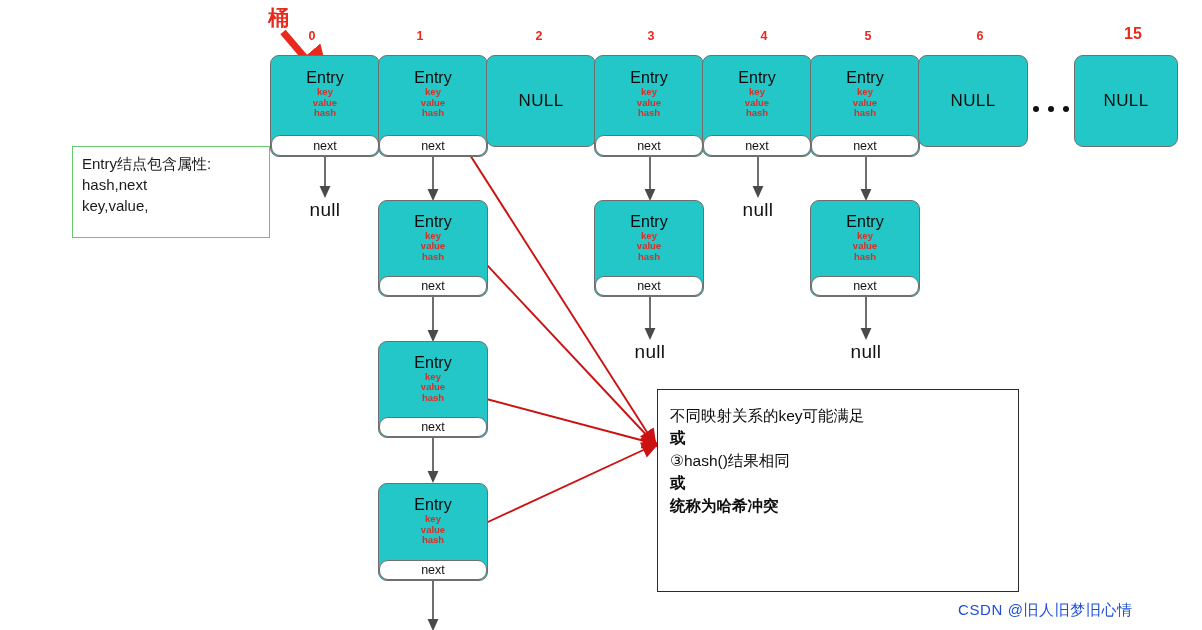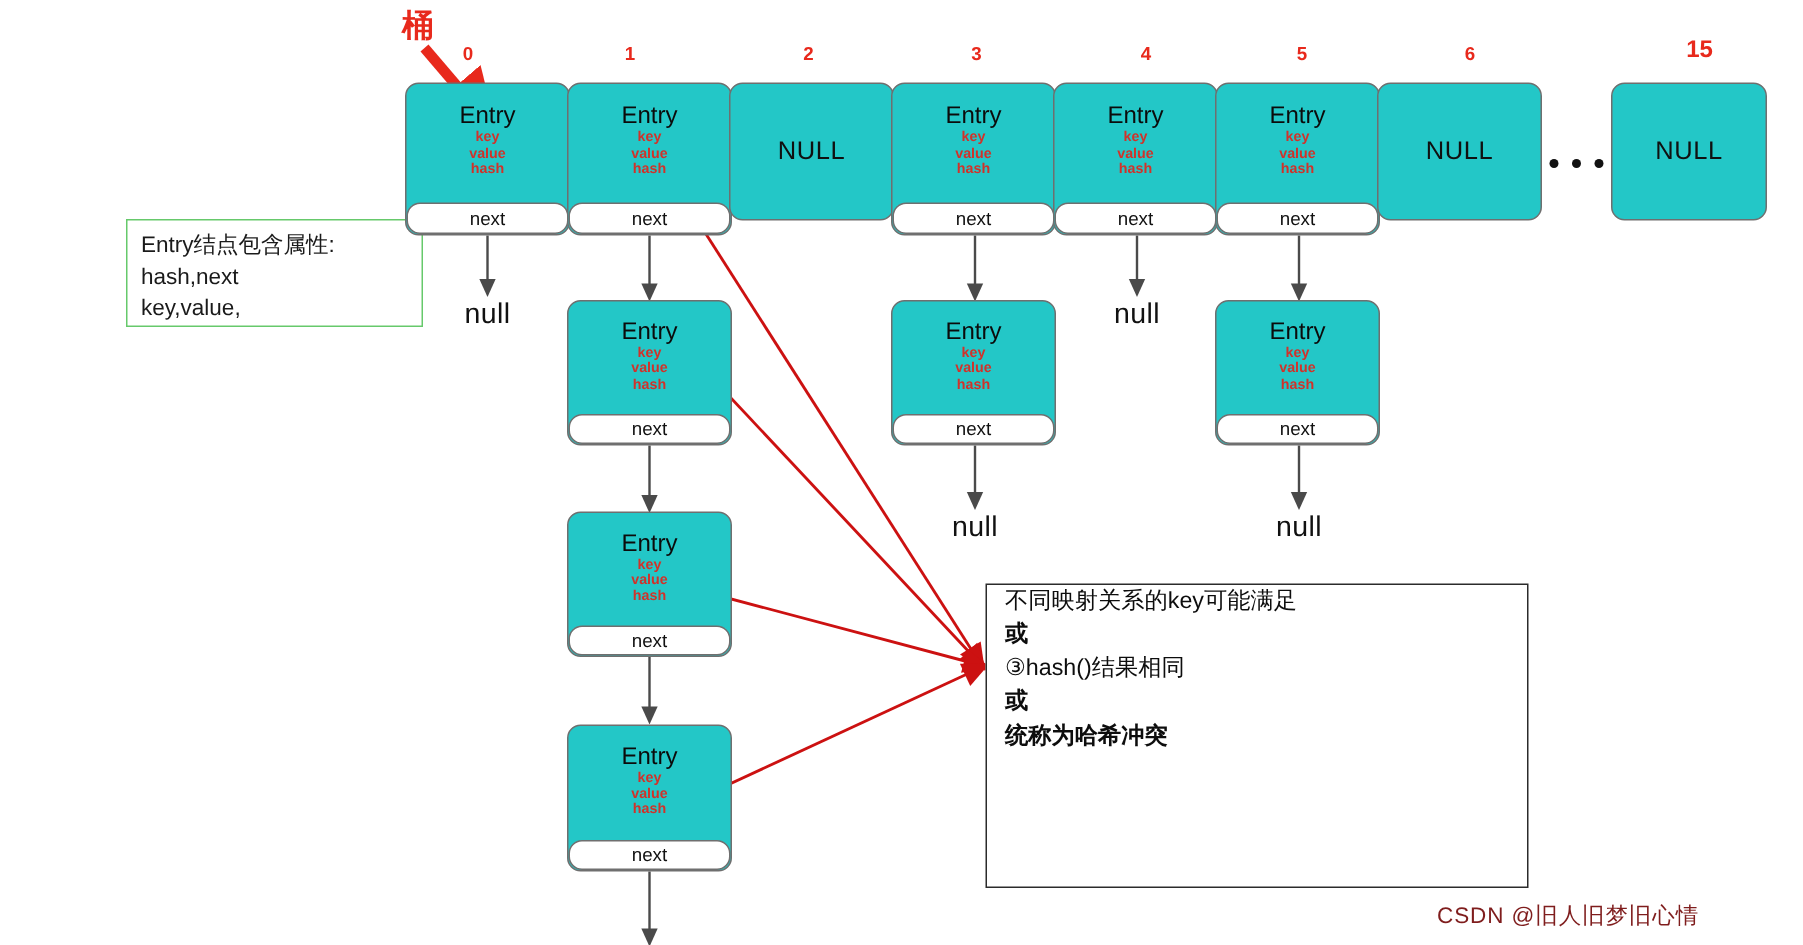--- a/index.html
+++ b/index.html
@@ -78,27 +78,27 @@
     letter-spacing:.3px;
   }
 
   
   .dots{position:absolute;display:flex;gap:9px;align-items:center;}
   .dots i{width:6px;height:6px;border-radius:50%;background:#111;display:block;}
 
   
   .explain{
     position:absolute;box-sizing:border-box;background:#fff;border:1.6px solid #2b2b2b;
-    padding:0 10px 8px 12px;color:#0d0d0d;font-size:15.5px;line-height:22.4px;
+    padding:15px 10px 8px 12px;color:#0d0d0d;font-size:15.5px;line-height:22.4px;
   }
   .explain .b{font-weight:bold;}
 
   
   .watermark{
-    position:absolute;color:#7f1d1d;font-size:15px;letter-spacing:.6px;white-space:nowrap;
+    position:absolute;color:#1d4ed8;font-size:15px;letter-spacing:.6px;white-space:nowrap;
   }
 </style>
 </head>
 <body>
 
 <div id="stage">
 
   <svg id="wires" viewBox="0 0 1202 630">
     <defs>
       <marker id="ah-gray" markerWidth="9" markerHeight="9" refX="4.2" refY="4.2" orient="auto">
@@ -132,21 +132,21 @@
 
     <line x1="440" y1="108" x2="652" y2="440" stroke="#cc1111" stroke-width="1.9" marker-end="url(#ah-red)"></line>
     <line x1="472" y1="249" x2="652" y2="441" stroke="#cc1111" stroke-width="1.9" marker-end="url(#ah-red)"></line>
     <line x1="460" y1="392" x2="652" y2="443" stroke="#cc1111" stroke-width="1.9" marker-end="url(#ah-red)"></line>
     <line x1="462" y1="534" x2="652" y2="446" stroke="#cc1111" stroke-width="1.9" marker-end="url(#ah-red)"></line>
   </svg>
 
 
   <div class="bucket-label" style="left:268px;top:7px;">桶</div>
 
-  <div class="note-green" style="left:84px;top:146px;width:198px;height:72px;">
+  <div class="note-green" style="left:72px;top:146px;width:198px;height:92px;">
     <div>Entry结点包含属性:</div>
     <div>hash,next</div>
     <div>key,value,</div>
   </div>
 
   <div class="idx" style="left:297px;top:30px;width:30px;">0</div>
   <div class="idx" style="left:405px;top:30px;width:30px;">1</div>
   <div class="idx" style="left:524px;top:30px;width:30px;">2</div>
   <div class="idx" style="left:636px;top:30px;width:30px;">3</div>
   <div class="idx" style="left:749px;top:30px;width:30px;">4</div>

